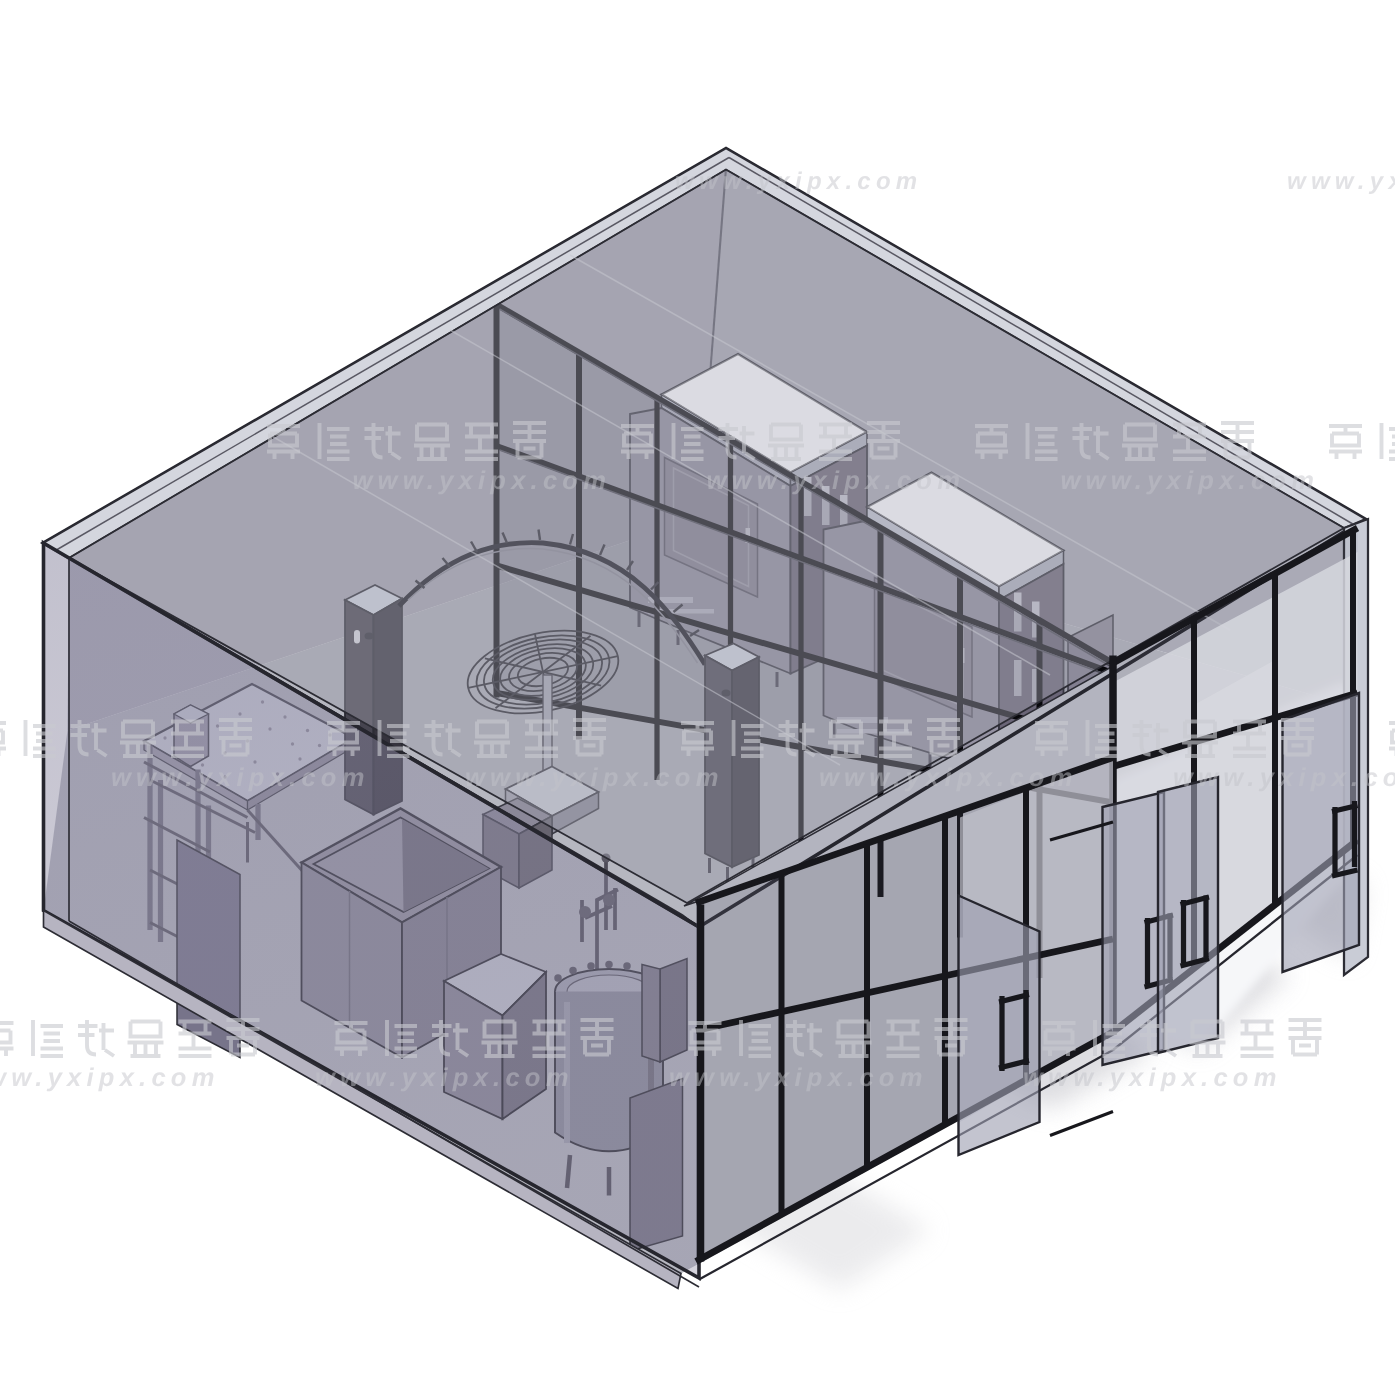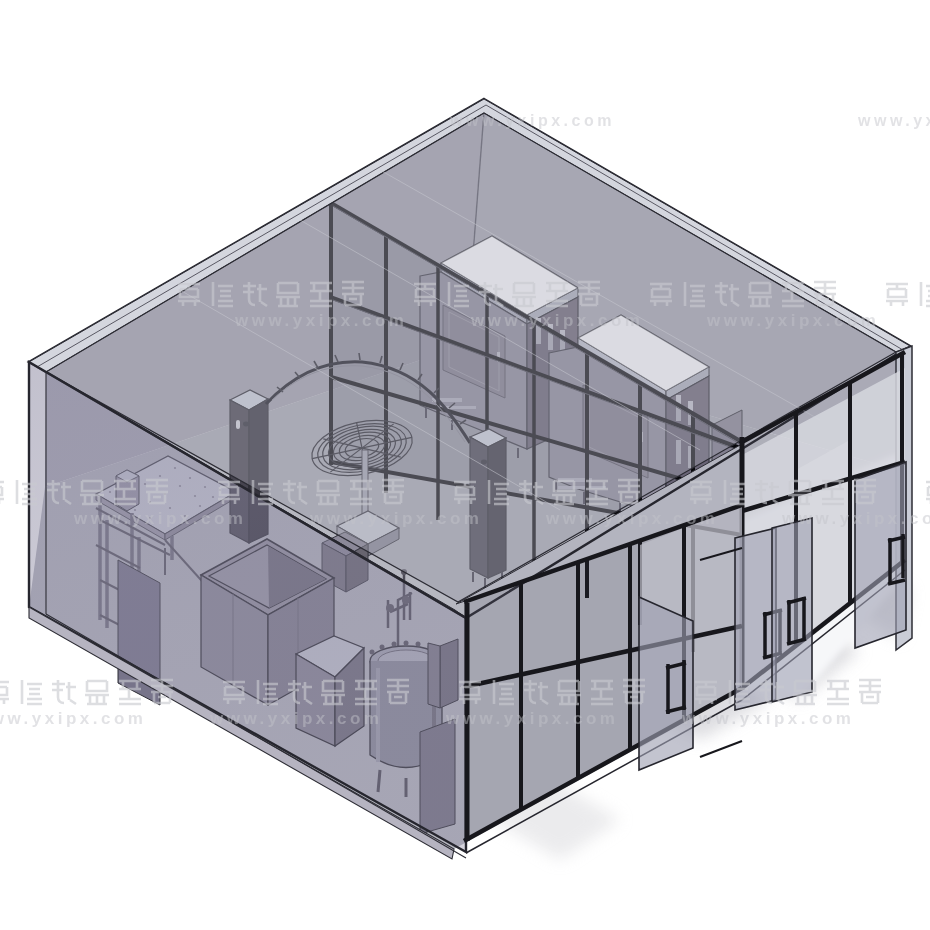--- a/index.html
+++ b/index.html
@@ -1,16 +1,16 @@
 <!DOCTYPE html>
 <html><head>
 <meta charset="utf-8">
 <style>
 html,body{margin:0;padding:0;background:#fff;}
-#scene{width:930px;height:894px;position:relative;font-family:"Liberation Sans",sans-serif;}
+#scene{width:930px;height:894px;position:relative;font-family:"Liberation Sans",sans-serif;font-style:italic;}
 svg{position:absolute;top:0;left:0;}
 .wmu{font-family:"Liberation Sans",sans-serif;fill:#c3c4ca;opacity:0.48;letter-spacing:3.5px;font-weight:bold;}
 </style>
 </head>
 <body>
 <div id="scene">
 <svg width="930" height="930" viewBox="0 0 930 930">
 <defs>
 <filter id="soft" x="-30%" y="-30%" width="160%" height="160%">
           <feGaussianBlur stdDeviation="8"></feGaussianBlur>

